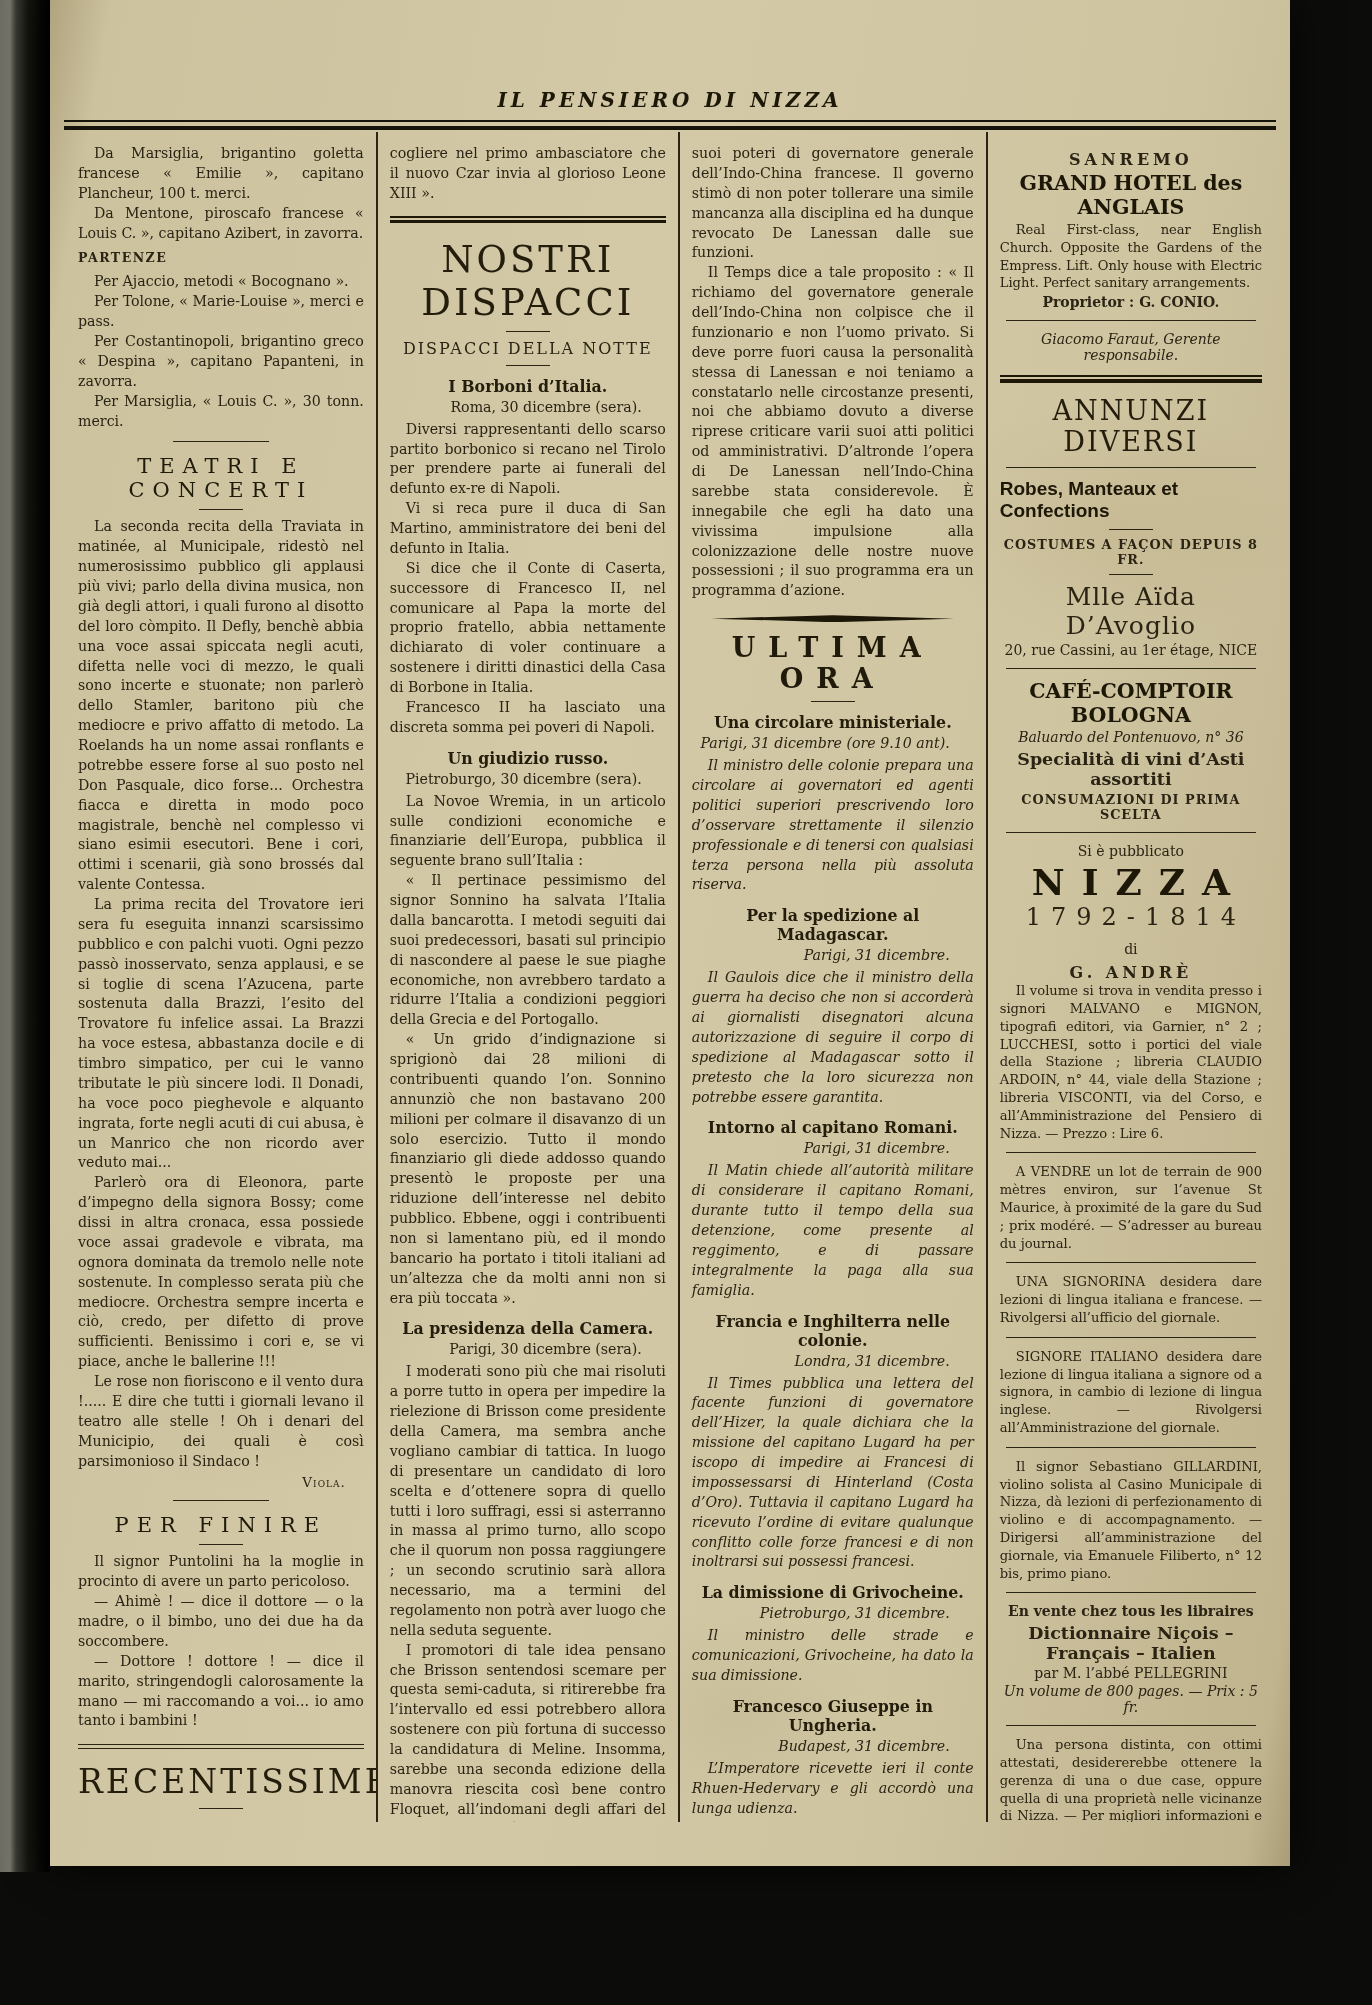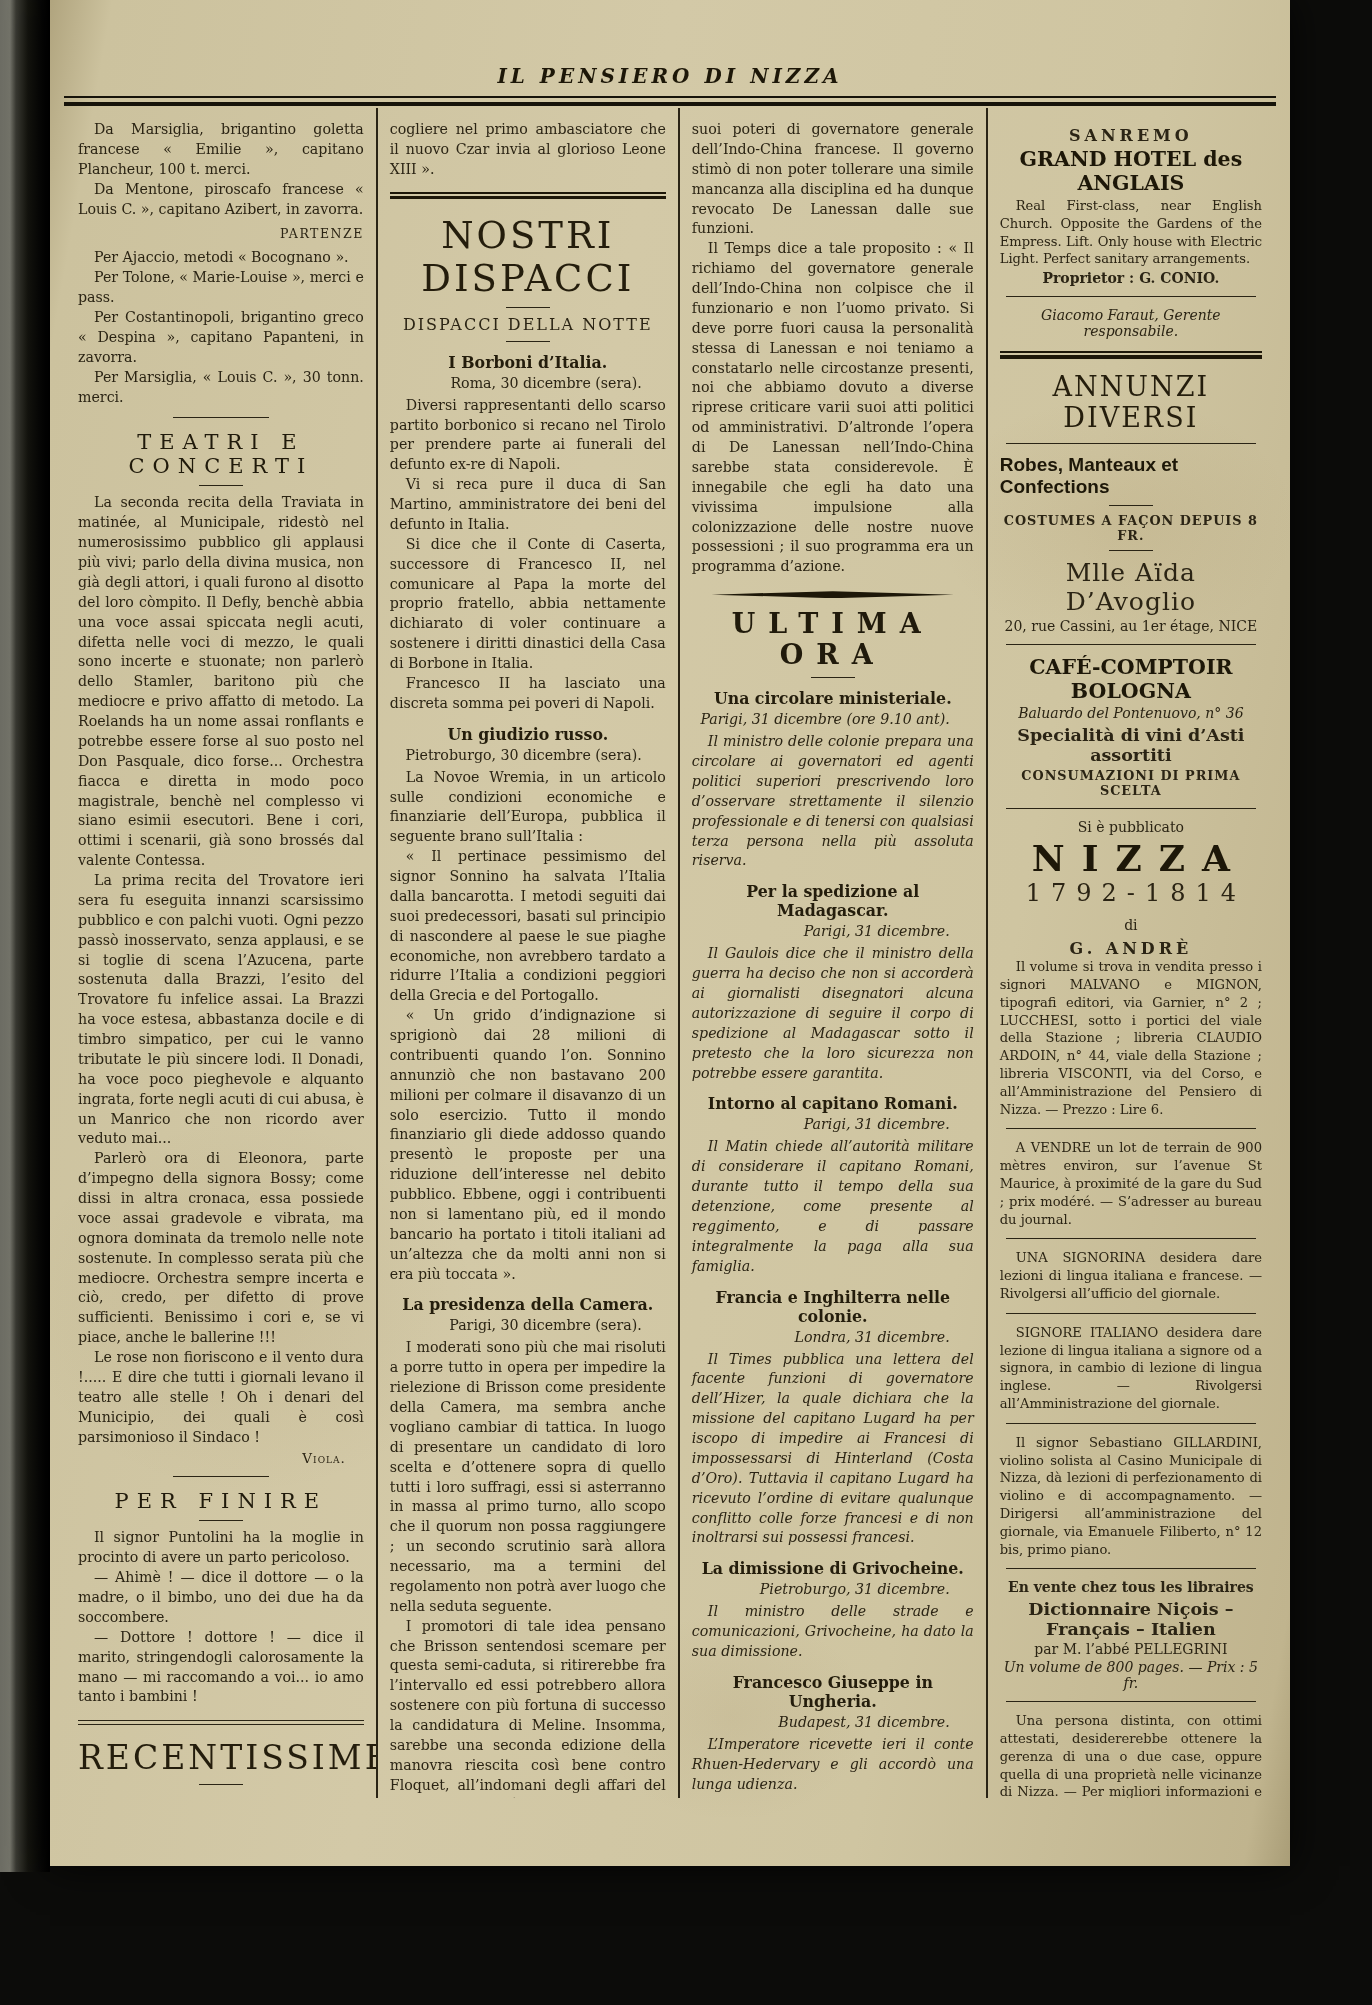--- a/index.html
+++ b/index.html
@@ -15,21 +15,21 @@
   .page{
     position:absolute;left:50px;top:0;width:1240px;height:1866px;
     background:
       radial-gradient(260px 180px at 86% 28%, rgba(140,108,55,.10), transparent 70%),
       radial-gradient(320px 260px at 16% 70%, rgba(120,95,50,.09), transparent 72%),
       radial-gradient(200px 150px at 55% 92%, rgba(125,100,55,.08), transparent 70%),
       linear-gradient(100deg,#b0a47e 0%,#ccc29e 4%,#d3c9a7 40%,#cfc5a1 72%,#c0b48e 97%,#a99d77 100%);
     color:#2b2414;
     box-shadow:0 0 40px rgba(0,0,0,.8);
   }
-  .masthead{padding-top:64px;text-align:center;}
+  .masthead{padding-top:88px;text-align:center;}
   .masthead .title{
     font-size:20px;font-weight:bold;font-style:italic;letter-spacing:4px;color:#1d1708;
   }
   .masthead-rule{height:10px;margin:8px 14px 0 14px;border-top:2px solid #16130a;position:relative;}
   .masthead-rule::after{content:"";position:absolute;left:0;right:0;top:4px;height:4px;background:#16130a;}
   .columns{
     display:flex;align-items:stretch;
     margin:0 16px;height:1690px;overflow:hidden;
   }
   .col{overflow:hidden;padding:12px 12px 0 12px;}
@@ -38,21 +38,21 @@
   .col2{width:282px;}
   .col3{width:288px;}
   .col4{width:268px;}
 
   
   .blk{margin:0;}
   .p{font-size:14.2px;line-height:1.40;text-align:justify;text-indent:16px;color:#2b2414;}
   .noind{text-indent:0;}
   .it{font-style:italic;}
   .sm{font-size:13.1px;line-height:1.36;}
-  .hmini{font-size:12.5px;font-weight:normal;letter-spacing:1.5px;text-align:right;margin:7px 0;}
+  .hmini{font-size:12.5px;font-weight:bold;letter-spacing:1.5px;text-align:left;margin:7px 0;}
   .hminilg{font-size:16px;font-weight:normal;letter-spacing:2px;text-align:center;margin:6px 0 2px;}
   .hspaced{font-size:21px;letter-spacing:8px;text-align:center;margin:12px 0 2px;color:#201a0b;}
   .hspaced.xl{font-size:27px;font-weight:bold;letter-spacing:13px;margin:10px 0 0;}
   .hdisp{font-size:27px;letter-spacing:2px;text-align:center;margin:10px 0 2px;color:#241d0c;}
   .hdisp.lg{font-size:33px;letter-spacing:3px;}
   .hdisp.xl{font-size:37px;letter-spacing:3px;margin-top:14px;}
   .atitle{font-size:15.8px;font-weight:bold;text-align:center;margin:11px 0 3px;color:#241d0c;}
   .dateline{font-size:14.2px;text-align:right;padding-right:24px;margin:1px 0 5px;}
   .sig{font-size:13.5px;text-align:right;padding-right:18px;font-variant:small-caps;letter-spacing:1px;margin:3px 0 4px;}
   .lc{font-size:14px;text-align:center;margin:2px 0;}

